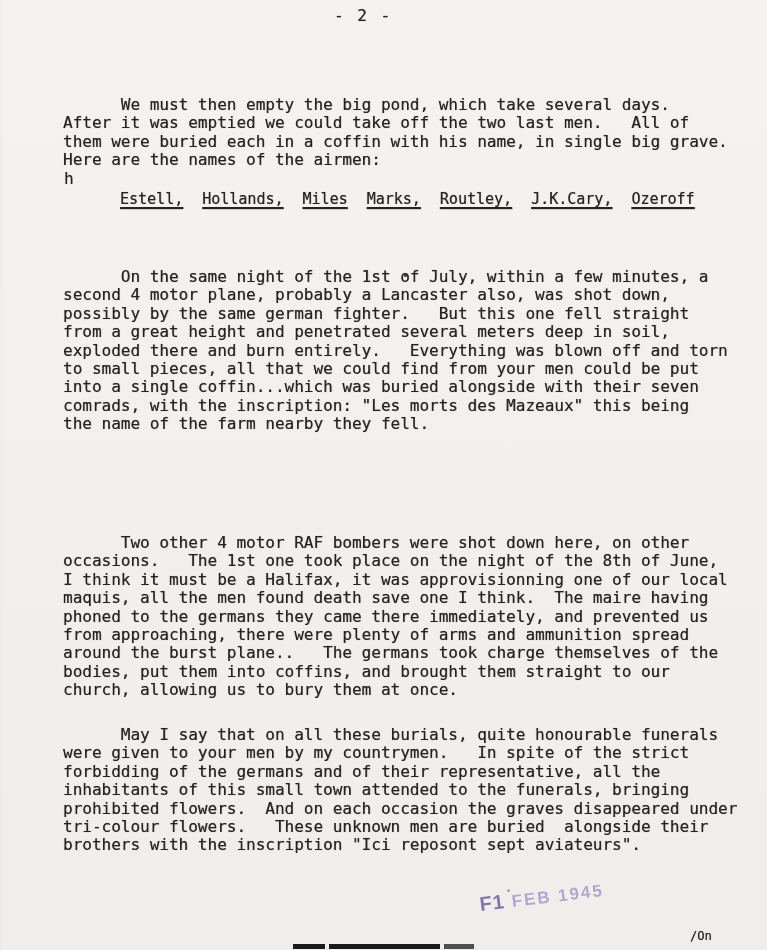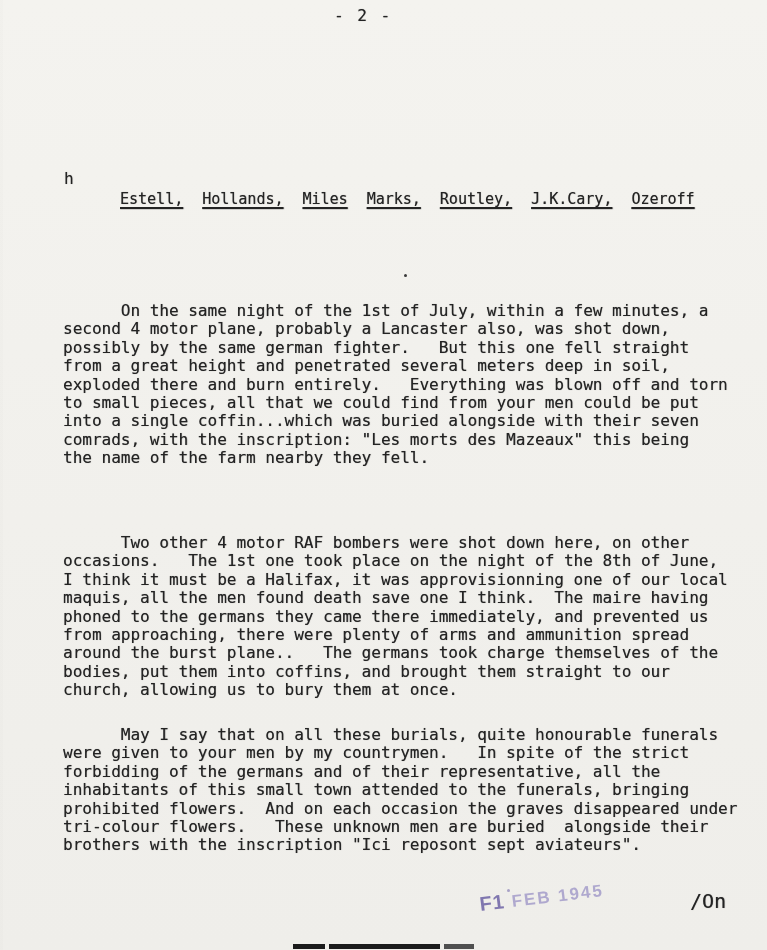--- a/index.html
+++ b/index.html
@@ -56,22 +56,22 @@
   }
   .stray-dot{
     position:absolute;
     left:404px; top:274px;
     width:3px;height:3px;
     background:#3a3a3a;
     border-radius:50%;
   }
   .continuation{
     position:absolute;
-    left:690px; top:889px;
-    font-size:20px;
+    left:690px; top:929px;
+    font-size:12px;
     text-shadow:0.3px 0.3px 0.7px rgba(25,25,25,0.55);
   }
   .stamp{
     position:absolute;
     left:481px; top:893px;
     transform:rotate(-7deg);
     transform-origin:left bottom;
     font-family:"Liberation Sans", sans-serif;
     font-weight:bold;
     white-space:nowrap;
@@ -104,29 +104,33 @@
   .bar-2{left:329px;width:111px;}
   .bar-3{left:444px;width:30px;background:#4f4f4f;}
 </style>
 </head>
 <body>
 
 <div class="page">
 
   <div class="page-number">- 2 -</div>
 
+  <div class="type" style="top:96px;">      We must then empty the big pond, which take several days.
+After it was emptied we could take off the two last men.   All of
+them were buried each in a coffin with his name, in single big grave.
+Here are the names of the airmen:</div>
 
   <span class="overtype">h</span>
 
   <div class="names-row"><span class="name">Estell,</span><span class="name">Hollands,</span><span class="name">Miles</span><span class="name">Marks,</span><span class="name">Routley,</span><span class="name">J.K.Cary,</span><span class="name">Ozeroff</span></div>
 
 
   <div class="stray-dot"></div>
 
-  <div class="type" style="top:302px;">      On the same night of the 1st of July, within a few minutes, a
+  <div class="type" style="top:268px;">      On the same night of the 1st of July, within a few minutes, a
 second 4 motor plane, probably a Lancaster also, was shot down,
 possibly by the same german fighter.   But this one fell straight
 from a great height and penetrated several meters deep in soil,
 exploded there and burn entirely.   Everything was blown off and torn
 to small pieces, all that we could find from your men could be put
 into a single coffin...which was buried alongside with their seven
 comrads, with the inscription: "Les morts des Mazeaux" this being
 the name of the farm nearby they fell.</div>
 
 

